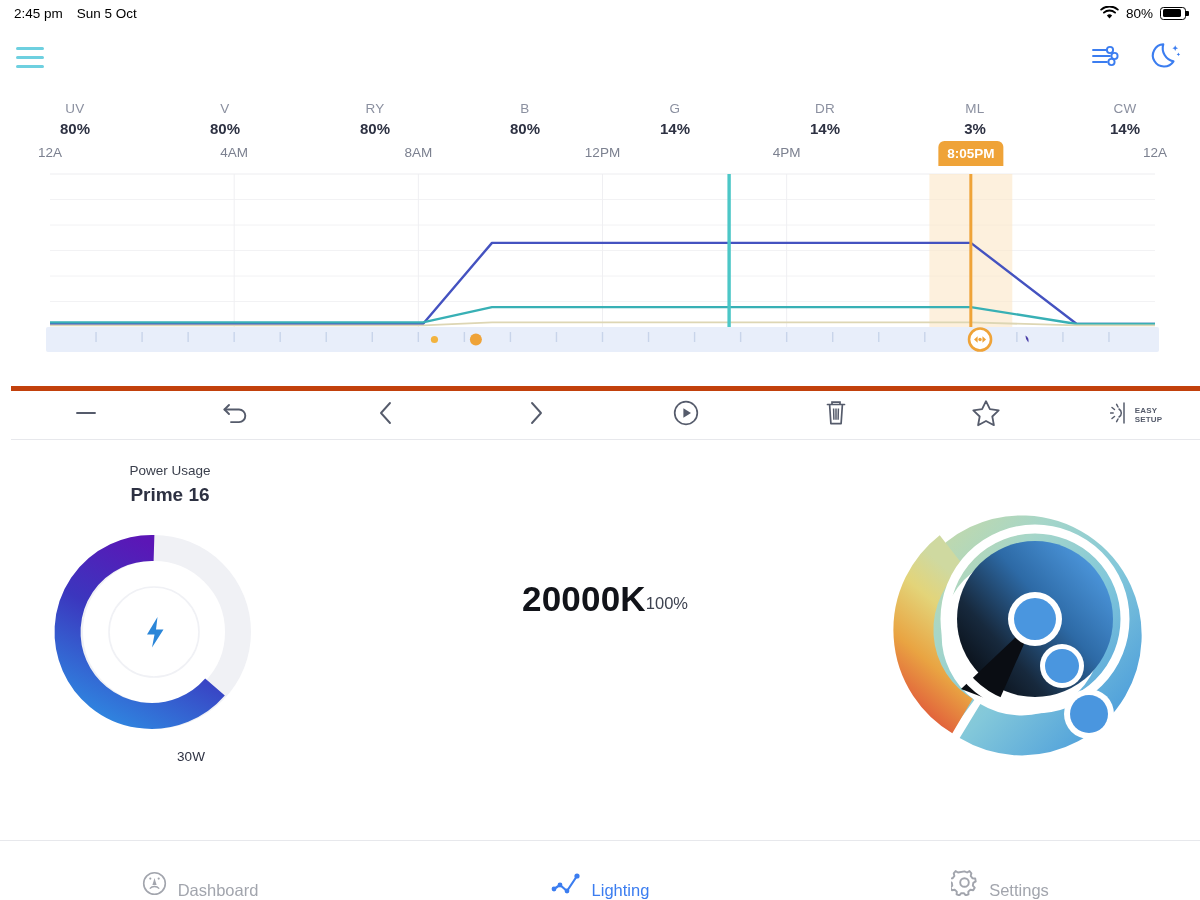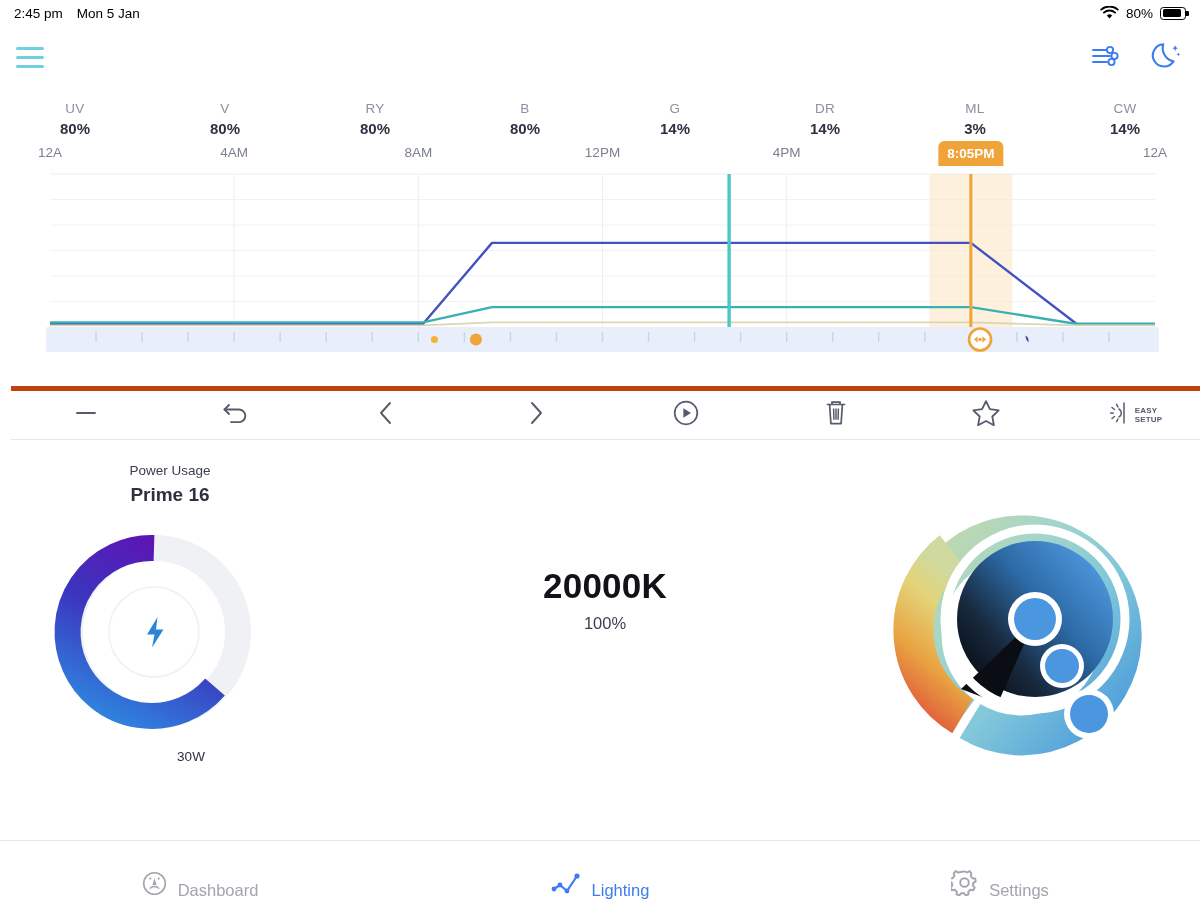--- a/index.html
+++ b/index.html
@@ -92,21 +92,21 @@
     color: #555b6b; letter-spacing: .2px;
   }
 
   
   .panels {
     display: flex; width: 1200px; height: 340px;
     align-items: flex-start; padding-top: 18px;
   }
   .panel { position: relative; height: 100%; }
   .panel-power { width: 340px; }
-  .panel-kelvin { flex: 1; display: flex; flex-direction: column;
+  .panel-kelvin { flex: 1; display: flex; 
                   align-items: center; justify-content: center; padding-bottom: 40px; }
   .panel-wheel { width: 330px; display: flex; align-items: center; justify-content: center; }
 
   .power-title {
     text-align: center; font-size: 13.5px; color: #3a3f4c; line-height: 18px;
     margin-top: 4px;
   }
   .power-device {
     text-align: center; font-size: 19px; font-weight: bold; color: #2d3142;
     line-height: 26px; margin-top: 2px;
@@ -135,21 +135,21 @@
   }
   .tab-label { font-size: 16.5px; color: #a2a5ad; }
   .tab.active .tab-label { color: #3b7df0; }
 </style>
 </head>
 <body>
 
 <div class="statusbar">
   <div class="sb-left">
     <span>2:45 pm</span>
-    <span>Mon 5 Jan</span>
+    <span>Sun 5 Oct</span>
   </div>
   <div class="sb-right">
     <span>
       <svg class="wifi-icon" width="19" height="14" viewBox="0 0 19 14">
         <path d="M9.5 12.6 L12.1 9.4 A4.1 4.1 0 0 0 6.9 9.4 Z" fill="#000"></path>
         <path d="M3.9 6.6 A8.4 8.4 0 0 1 15.1 6.6" stroke="#000" stroke-width="1.9" fill="none" stroke-linecap="round"></path>
         <path d="M1.2 3.6 A12.6 12.6 0 0 1 17.8 3.6" stroke="#000" stroke-width="1.9" fill="none" stroke-linecap="round"></path>
       </svg>
     </span>
     <span>80%</span>

